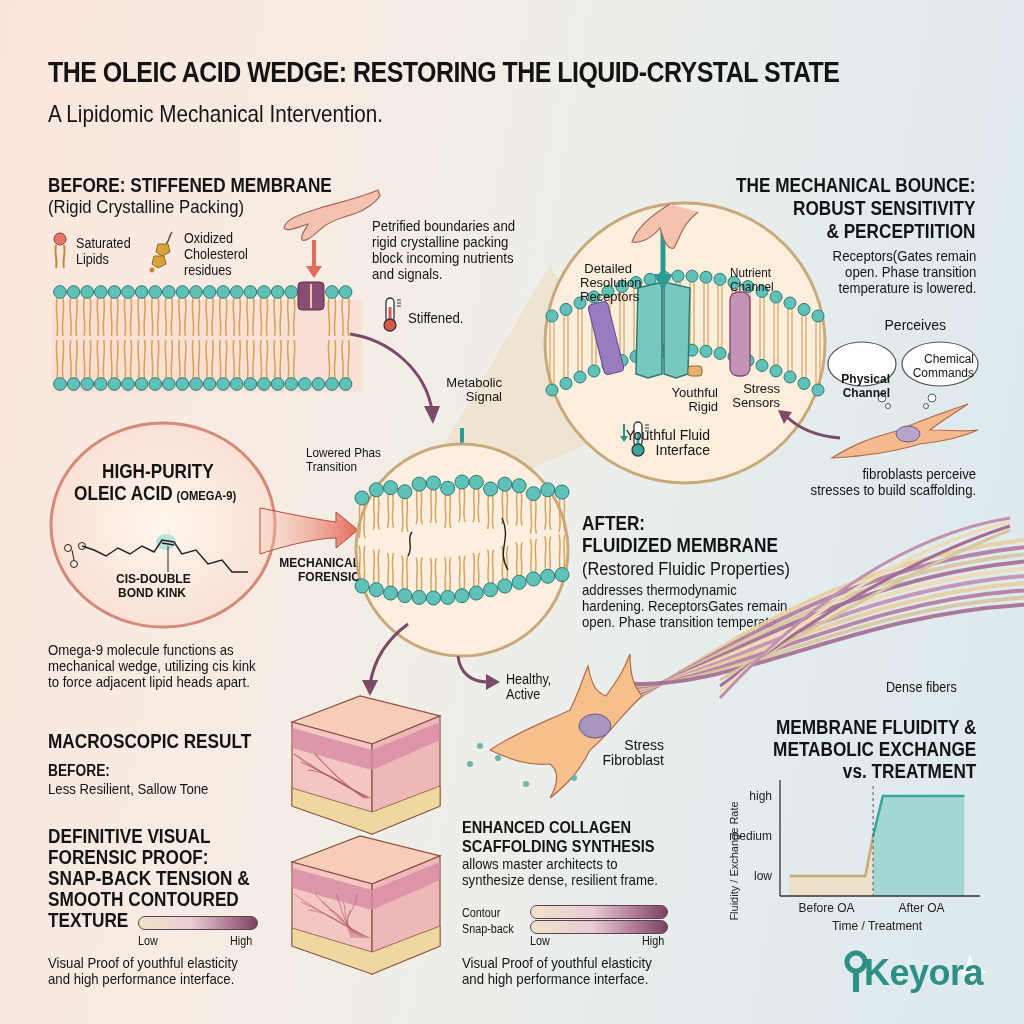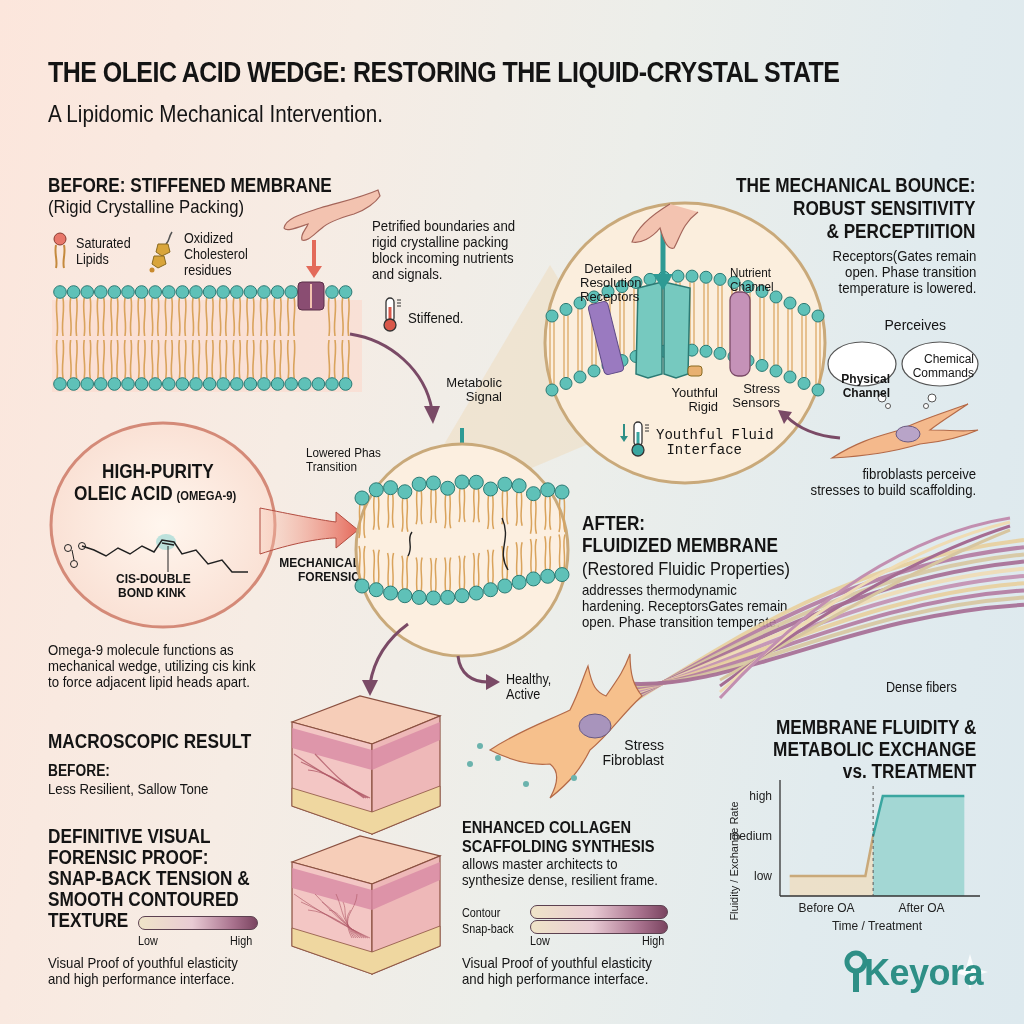--- a/index.html
+++ b/index.html
@@ -277,21 +277,21 @@
 <svg style="left:620px; top:420px;" width="36" height="40">
   <line x1="4" y1="4" x2="4" y2="18" stroke="#2e8f86" stroke-width="2"></line>
   <polygon points="0,16 8,16 4,22" fill="#2e8f86"></polygon>
   <rect x="14" y="2" width="8" height="24" rx="4" fill="#fff" stroke="#333" stroke-width="1.3"></rect>
   <rect x="16.5" y="12" width="3" height="15" fill="#3aa6a0"></rect>
   <circle cx="18" cy="30" r="6" fill="#3aa6a0" stroke="#333" stroke-width="1.3"></circle>
   <line x1="25" y1="5" x2="29" y2="5" stroke="#333"></line>
     <line x1="25" y1="8" x2="29" y2="8" stroke="#333"></line>
     <line x1="25" y1="11" x2="29" y2="11" stroke="#333"></line>
 </svg>
-<div class="abs lbl-c" style="left:656px; top:428px; width:86px; font-size:14px; line-height:15px;font-family:Liberation Mono, monospace;">
+<div class="abs lbl-c" style="left:624px; top:428px; width:86px; font-size:14px; line-height:15px;">
   <div>Youthful Fluid</div>
   <div>Interface</div>
 </div>
 
 <div class="abs lbl-c" style="left:866px; top:318px; width:80px; font-size:14px;">Perceives</div>
 <svg style="left:826px; top:340px;" width="160" height="80">
   <ellipse cx="36" cy="24" rx="34" ry="22" fill="#fff" stroke="#555" stroke-width="1.2"></ellipse>
   <ellipse cx="114" cy="24" rx="38" ry="22" fill="#fff" stroke="#555" stroke-width="1.2"></ellipse>
   <circle cx="56" cy="58" r="4" fill="#fff" stroke="#555"></circle>
     <circle cx="62" cy="66" r="2.5" fill="#fff" stroke="#555"></circle>

